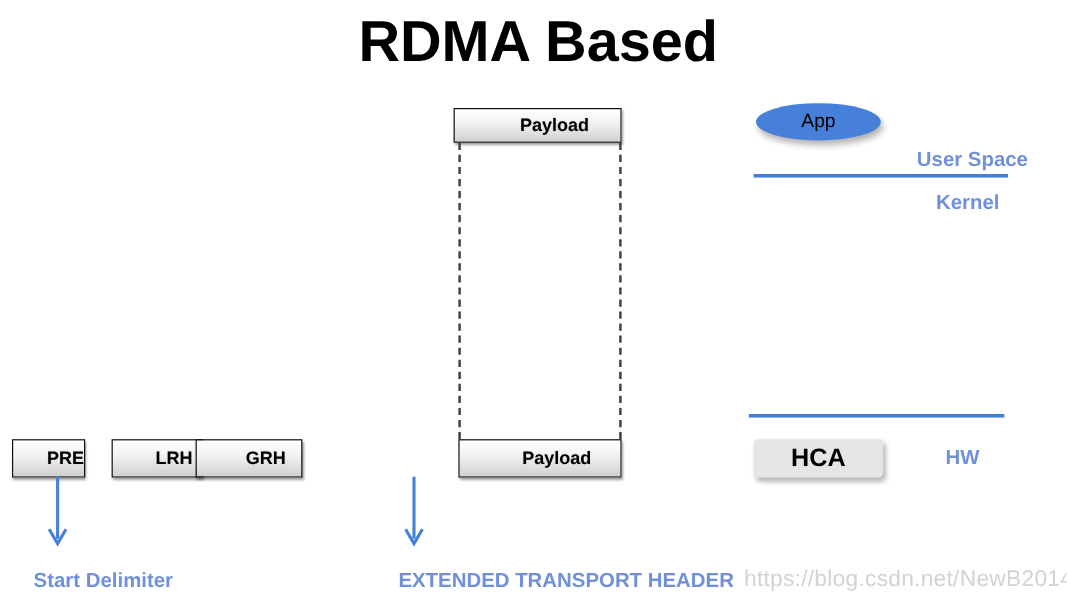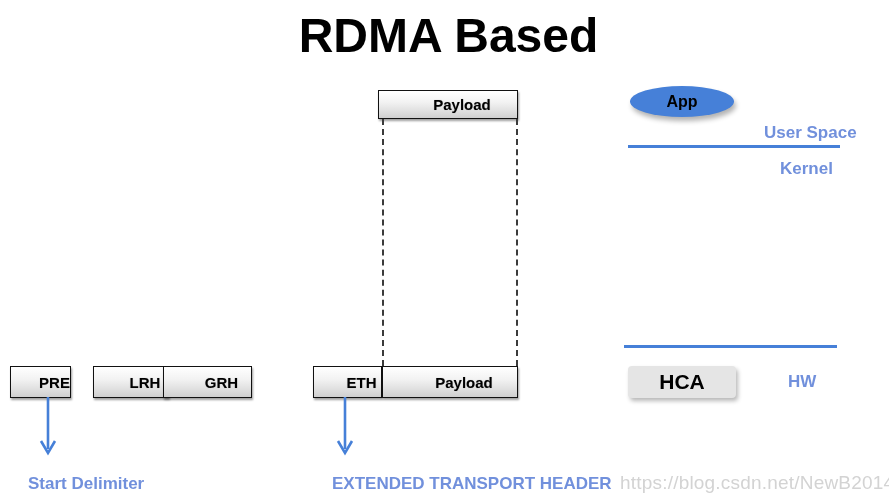--- a/index.html
+++ b/index.html
@@ -86,21 +86,21 @@
     top: 86px;
     width: 104px;
     height: 31px;
     border-radius: 50% / 50%;
     background: #4680d8;
     box-shadow: 2px 4px 5px rgba(0,0,0,0.30);
     display: flex;
     align-items: center;
     justify-content: center;
     font-size: 16px;
-    font-weight: bold;
+    font-weight: normal;
     color: #000000;
   }
   #hca-box {
     position: absolute;
     left: 628px;
     top: 366px;
     width: 108px;
     height: 32px;
     border-radius: 4px;
     background: #e5e5e5;
@@ -179,23 +179,20 @@
   <div id="packet-row">
       <div class="cell pcell" style="left: 0px; width: 61px;">
         <span>PRE</span>
       </div>
       <div class="cell pcell" style="left: 83px; width: 76px;">
         <span>LRH</span>
       </div>
       <div class="cell pcell" style="left: 153px; width: 89px; justify-content: center;">
         <span>GRH</span>
       </div>
-      <div class="cell pcell" style="left: 303px; width: 69px;">
-        <span>ETH</span>
-      </div>
       <div class="cell pcell" style="left: 372px; width: 136px;">
         <span>Payload</span>
       </div>
     </div>
 
   <div id="app-ellipse">
     <span>App</span>
   </div>
 
   <div id="divider-user" class="divider"></div>

